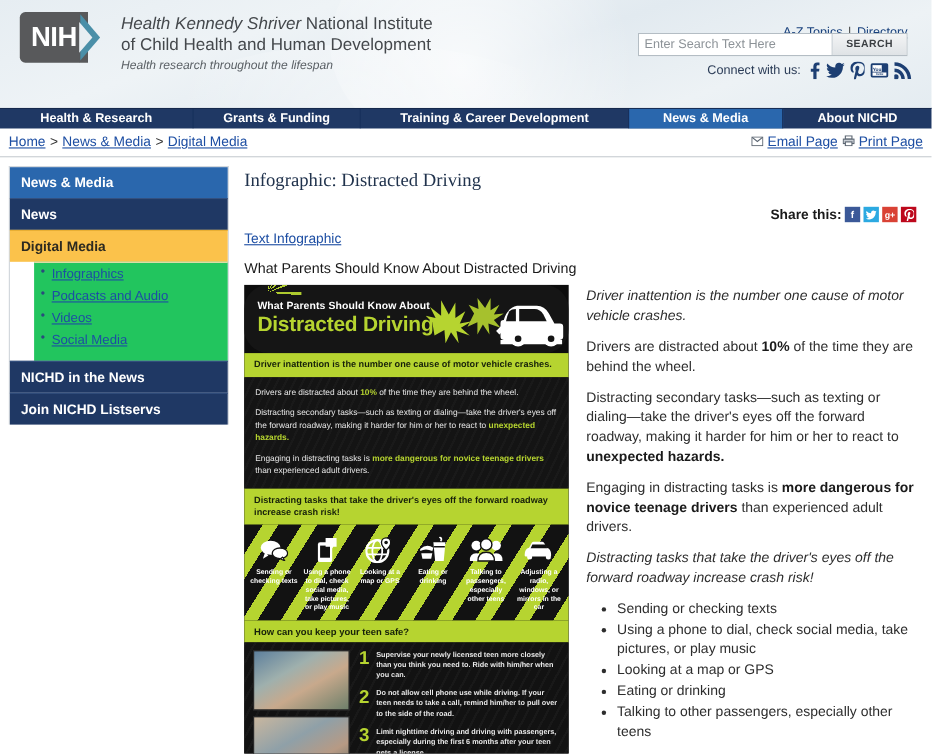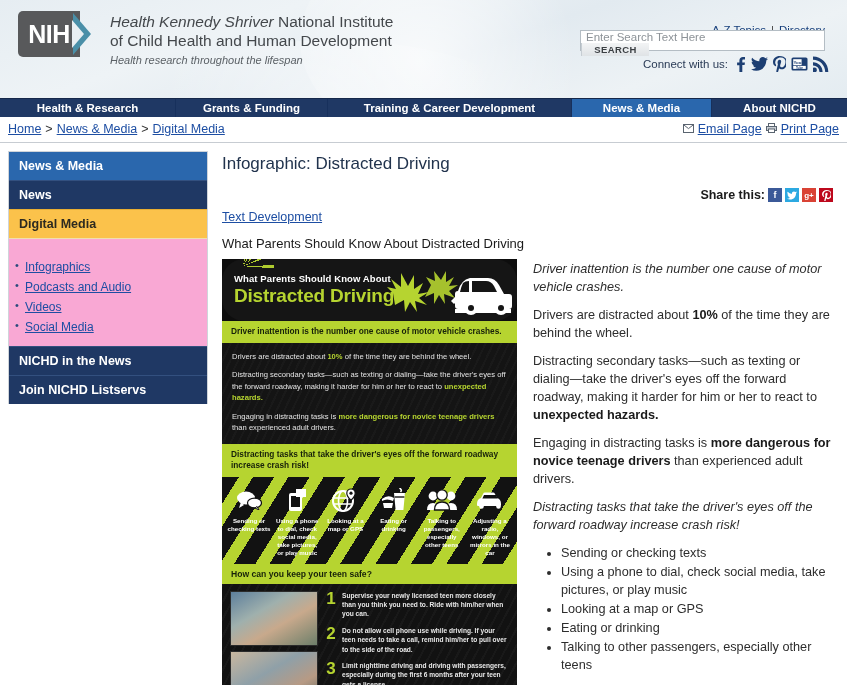--- a/index.html
+++ b/index.html
@@ -109,21 +109,20 @@
   }
   #az-links a { color: #18407c; text-decoration: underline; }
   #az-links .sep { margin: 0 5px; color: #444; text-decoration: none; }
 
   #searchbar {
     position: absolute; right: 22px; top: 30px;
     display: flex;
     width: 245px; height: 21px;
     border: 1px solid #b4bdc4;
     background: #fff;
-    flex-direction: column;
   }
   #search-input {
     flex: 1 1 auto;
     border: 0; outline: none;
     font-size: 11.5px;
     padding: 0 5px;
     color: #666;
     font-family: "Liberation Sans", sans-serif;
     background: #fff;
   }
@@ -229,23 +228,24 @@
     padding: 7px 10px;
     border-top: 1px solid #33507f;
     cursor: pointer;
   }
   .sb-item.current {
     background: #fbc24b;
     color: #2d2a20;
     border-top: 1px solid #e8ae33;
   }
   #sb-sublist {
-    background: #f9a8d4;
-    padding: 18px 0 9px 0;
+    background: #22c55e;
+    padding: 0 0 9px 0;
     border-top: 1px solid #f0dfae;
+    margin-left: 22px;
   }
   #sb-sublist li {
     list-style: none;
     font-size: 12px;
     padding: 3px 0 3px 16px;
     position: relative;
   }
   #sb-sublist li::before {
     content: "\2022";
     position: absolute; left: 6px; top: 2px;
@@ -259,20 +259,21 @@
     flex: 1 1 auto;
     padding: 9px 14px 0 6px;
     position: relative;
     min-width: 0;
   }
   #page-title {
     font-size: 17px;
     color: #21334d;
     font-weight: 400;
     margin: 2px 0 0 0;
+    font-family: Liberation Serif, serif;
   }
   #share-row {
     display: flex; align-items: center; justify-content: flex-end;
     gap: 3px;
     margin-top: 14px;
     font-size: 12.5px;
     font-weight: bold;
     color: #1a1a1a;
   }
   .share-sq {
@@ -552,21 +553,21 @@
         </span>
       <span class="share-sq" style="background:#d94235;font-size:8px">g+</span>
       <span class="share-sq" style="background:#bd081c">
           <svg width="9" height="11" viewBox="0 0 13 16">
             <path fill="#fff" d="M6.6 0C2.95 0 0 2.63 0 5.88c0 1.93.97 3.64 2.48 4.3.25.11.38.05.44-.18l.18-.71c.06-.22.03-.3-.14-.5a3.18 3.18 0 01-.75-2.15c0-2.77 2.14-5.25 5.57-5.25 3.04 0 4.71 1.79 4.71 4.17 0 3.14-1.43 5.79-3.55 5.79-1.17 0-2.05-.93-1.77-2.08.34-1.37 1-2.84 1-3.83 0-.88-.49-1.62-1.49-1.62-1.18 0-2.13 1.18-2.13 2.76 0 1 .35 1.68.35 1.68L3.5 14.3c-.4 1.63-.06 3.63-.03 3.83.02.02.05.02.07 0 .1-.13 1.4-1.7 1.84-3.27.12-.44.71-2.73.71-2.73.35.65 1.38 1.22 2.47 1.22 3.25 0 5.46-2.89 5.46-6.76C14.03 2.68 11.43 0 6.6 0z"></path>
           </svg>
         </span>
     </div>
 
     <div id="textalt">
-      <a href="#">Text Development</a>
+      <a href="#">Text Infographic</a>
     </div>
 
     <div id="subtitle">What Parents Should Know About Distracted Driving</div>
 
     <div id="content-cols">
 
       <div id="infographic">
 
         <div id="ig-hero">
           <div id="ig-burst-tl"></div>

